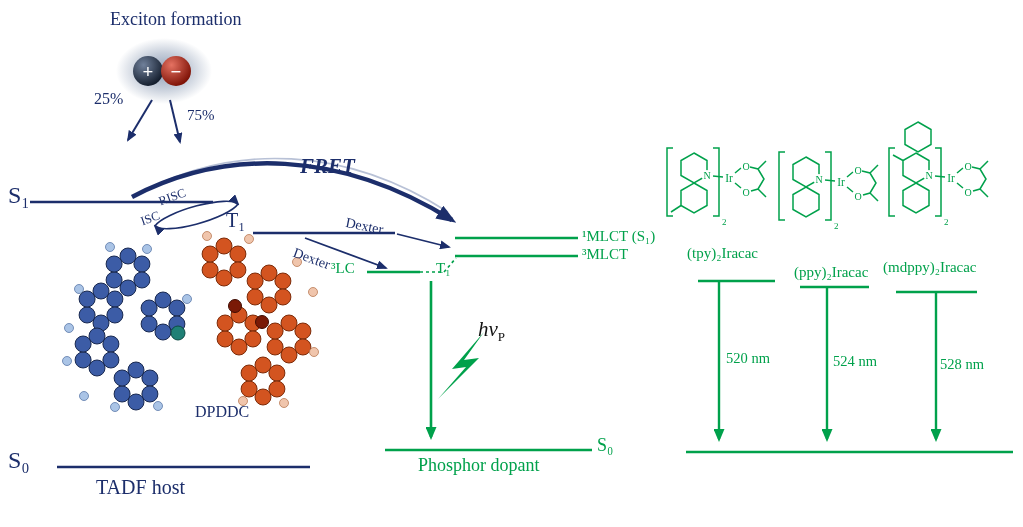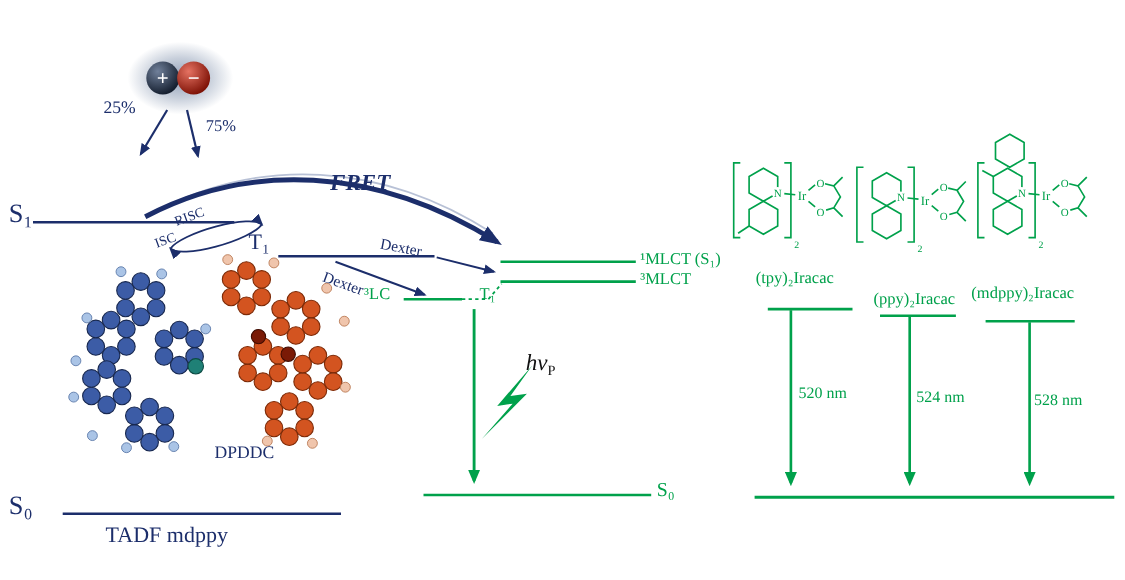--- a/index.html
+++ b/index.html
@@ -192,43 +192,45 @@
   </svg>
 
   <div class="glow"></div>
   <div class="charge plus">
     <span>+</span>
   </div>
   <div class="charge minus">
     <span>−</span>
   </div>
 
+  <div class="lbl navy" style="left:110px;top:10px;font-size:18px">Exciton formation</div>
   <div class="lbl navy" style="left:94px;top:91px;font-size:16px">25%</div>
   <div class="lbl navy" style="left:187px;top:108px;font-size:15px">75%</div>
 
   <div class="lbl navy" style="left:8px;top:183px;font-size:24px">S₁</div>
   <div class="lbl navy" style="left:226px;top:210px;font-size:20px">T₁</div>
   <div class="lbl navy" style="left:157px;top:196px;font-size:12.5px;transform:rotate(-20deg)">RISC</div>
   <div class="lbl navy" style="left:139px;top:216px;font-size:12.5px;transform:rotate(-20deg)">ISC</div>
   <div class="lbl navy it" style="left:300px;top:155px;font-size:21px;font-weight:700">FRET</div>
   <div class="lbl navy" style="left:347px;top:216px;font-size:14px;transform:rotate(11deg)">Dexter</div>
   <div class="lbl navy" style="left:296px;top:246px;font-size:14px;transform:rotate(20deg)">Dexter</div>
 
   <div class="lbl green" style="left:582px;top:229px;font-size:15px">¹MLCT (S₁)</div>
   <div class="lbl green" style="left:582px;top:247px;font-size:15px">³MLCT</div>
   <div class="lbl green" style="left:331px;top:261px;font-size:15px">³LC</div>
   <div class="lbl green" style="left:436px;top:261px;font-size:15px">T₁</div>
 
   <div class="lbl ink" style="left:478px;top:318px;font-size:21px;font-weight:normal"><i>hν</i><sub style="font-size:13px">P</sub></div>
 
   <div class="lbl green" style="left:597px;top:436px;font-size:18px">S₀</div>
+  <div class="lbl green" style="left:418px;top:456px;font-size:18px">Phosphor dopant</div>
 
   <div class="lbl navy" style="left:195px;top:404px;font-size:16px">DPDDC</div>
   <div class="lbl navy" style="left:8px;top:448px;font-size:24px">S₀</div>
-  <div class="lbl navy" style="left:96px;top:477px;font-size:20px">TADF mdppy</div>
+  <div class="lbl navy" style="left:96px;top:477px;font-size:20px">TADF host</div>
 
   <div class="lbl green" style="left:687px;top:246px;font-size:15px">(tpy)₂Iracac</div>
   <div class="lbl green" style="left:794px;top:265px;font-size:15px">(ppy)₂Iracac</div>
   <div class="lbl green" style="left:883px;top:260px;font-size:15px">(mdppy)₂Iracac</div>
 
   <div class="lbl green" style="left:726px;top:351px;font-size:14.5px">520 nm</div>
   <div class="lbl green" style="left:833px;top:354px;font-size:14.5px">524 nm</div>
   <div class="lbl green" style="left:940px;top:357px;font-size:14.5px">528 nm</div>
 
 </div>

